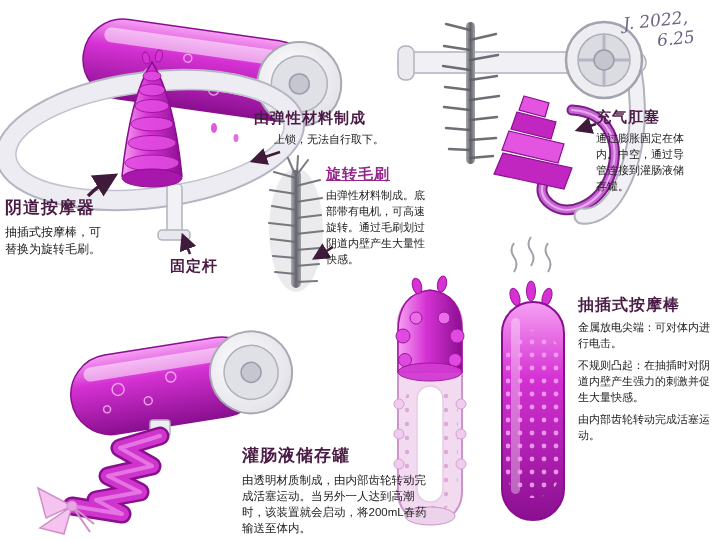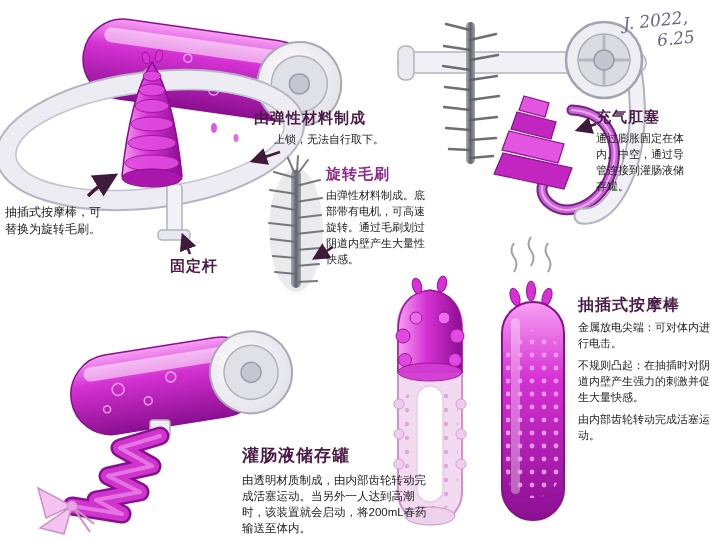--- a/index.html
+++ b/index.html
@@ -5,21 +5,21 @@
   html,body{margin:0;padding:0;background:#ffffff;}
   #canvas{
     position:relative;width:720px;height:540px;overflow:hidden;background:#ffffff;
     font-family:"Liberation Sans","DejaVu Sans",sans-serif;
   }
   #art{position:absolute;left:0;top:0;width:720px;height:540px;}
   .ann{position:absolute;}
   .ttl{
     font-weight:bold;color:var(--heading,#4a1c45);letter-spacing:1px;line-height:1.15;
   }
-  .ttl.bright{color:var(--heading-bright,#93278b);}
+  .ttl.bright{color:var(--heading-bright,#93278b);text-decoration:underline;}
   .bdy{
     color:var(--body-text,#1c1c1c);line-height:1.45;margin-top:6px;
   }
   #signature{
     position:absolute;right:26px;top:10px;color:#6d6285;
     font-family:"DejaVu Serif","Liberation Serif",serif;font-style:italic;font-size:17px;
     transform:rotate(-6deg);line-height:1.2;
   }
   #signature .l2{margin-left:32px;}
 </style>
@@ -198,20 +198,21 @@
       <div class="ttl" style="font-size:15px">由弹性材料制成</div>
       <div class="bdy" style="font-size:11px;margin-left:20px;width:126px">上锁，无法自行取下。</div>
     </div>
 
     <div class="ann" style="left:326px;top:165px;width:112px">
       <div class="ttl bright" style="font-size:15px">旋转毛刷</div>
       <div class="bdy" style="font-size:11px;width:106px">由弹性材料制成。底部带有电机，可高速旋转。通过毛刷划过阴道内壁产生大量性快感。</div>
     </div>
 
     <div class="ann" style="left:5px;top:198px;width:130px">
+      <div class="ttl" style="font-size:17px">阴道按摩器</div>
       <div class="bdy" style="font-size:12px;width:104px">抽插式按摩棒，可替换为旋转毛刷。</div>
     </div>
 
     <div class="ann" style="left:170px;top:257px;width:120px">
       <div class="ttl" style="font-size:15px">固定杆</div>
     </div>
 
     <div class="ann" style="left:596px;top:108px;width:118px">
       <div class="ttl" style="font-size:15px">充气肛塞</div>
       <div class="bdy" style="font-size:11px;width:98px">通过膨胀固定在体内。中空，通过导管连接到灌肠液储存罐。</div>

